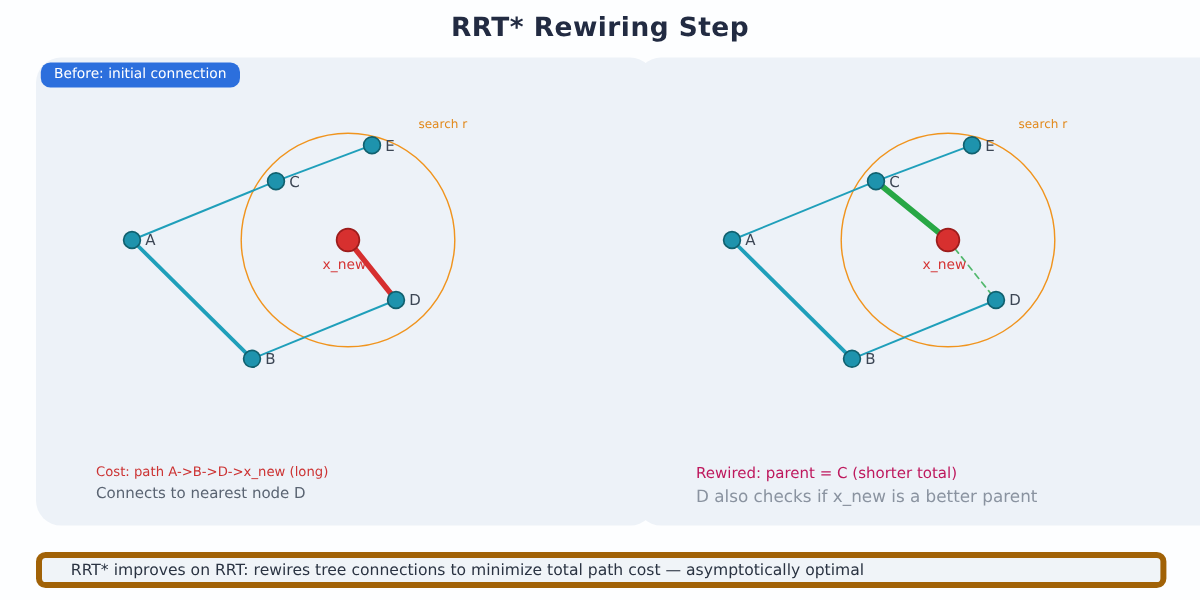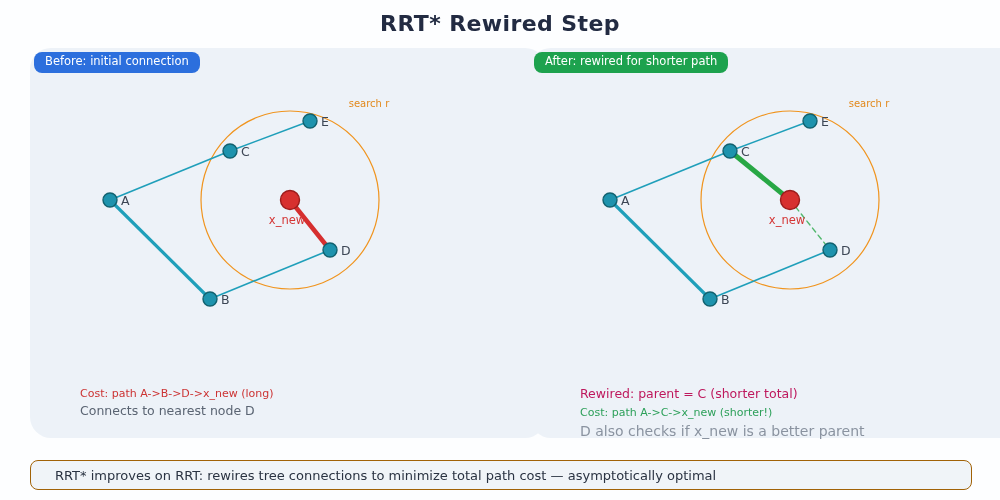--- a/index.html
+++ b/index.html
@@ -27,30 +27,30 @@
     padding:4px 11px 5px 11px;border-radius:8px;
     white-space:nowrap;
   }
   .notes{
     position:absolute;left:50px;top:340px;z-index:2;
     line-height:1;
   }
   .notes div{margin-bottom:6px;white-space:nowrap;}
   .footer-bar{
     position:absolute;left:30px;top:460px;width:942px;height:30px;
-    background:#f0f4f8;border:1px solid #a16207;border-radius:8px;
+    background:#f0f4f8;border:5px solid #a16207;border-radius:8px;
     box-sizing:border-box;display:flex;align-items:center;
     padding-left:24px;
     font-size:13px;color:#2a3342;
   }
 </style>
 </head>
 <body>
 
-<div class="page-title">RRT* Rewired Step</div>
+<div class="page-title">RRT* Rewiring Step</div>
 
 <div class="panel panel-before">
   <span class="badge" id="badge-0" style="background: rgb(44, 111, 221);">Before: initial connection</span>
   <svg id="graph-0" width="452" height="390" viewBox="0 0 452 390">
       <circle cx="260" cy="152" r="89" fill="none" stroke="#f0941e" stroke-width="1.2"></circle>
       <text x="339" y="59" fill="#e2891b" font-size="10" text-anchor="middle">search r</text>
       <line x1="80" y1="152" x2="200" y2="103" stroke="#1f9fba" stroke-width="1.6"></line>
       <line x1="200" y1="103" x2="280" y2="73" stroke="#1f9fba" stroke-width="1.6"></line>
       <line x1="80" y1="152" x2="180" y2="251" stroke="#1f9fba" stroke-width="3.2"></line>
       <line x1="180" y1="251" x2="300" y2="202" stroke="#1f9fba" stroke-width="1.6"></line>
@@ -68,21 +68,20 @@
       <circle cx="260" cy="152" r="9.5" fill="#d7302f" stroke="#9c1c1c" stroke-width="1.4"></circle>
       <text x="257" y="176" fill="#d43535" font-size="11.5" text-anchor="middle">x_new</text>
     </svg>
   <div class="notes" id="notes-0">
       <div style="color: rgb(204, 51, 51); font-size: 11px;">Cost: path A-&gt;B-&gt;D-&gt;x_new (long)</div>
       <div style="color: rgb(90, 100, 114); font-size: 12.5px;">Connects to nearest node D</div>
     </div>
 </div>
 
 <div class="panel panel-after">
-  <span class="badge" id="badge-1" style="background: rgb(29, 162, 78);">After: rewired for shorter path</span>
   <svg id="graph-1" width="452" height="390" viewBox="0 0 452 390">
       <circle cx="260" cy="152" r="89" fill="none" stroke="#f0941e" stroke-width="1.2"></circle>
       <text x="339" y="59" fill="#e2891b" font-size="10" text-anchor="middle">search r</text>
       <line x1="80" y1="152" x2="200" y2="103" stroke="#1f9fba" stroke-width="1.6"></line>
       <line x1="200" y1="103" x2="280" y2="73" stroke="#1f9fba" stroke-width="1.6"></line>
       <line x1="80" y1="152" x2="180" y2="251" stroke="#1f9fba" stroke-width="3.2"></line>
       <line x1="180" y1="251" x2="300" y2="202" stroke="#1f9fba" stroke-width="1.6"></line>
       <line x1="200" y1="103" x2="260" y2="152" stroke="#28a745" stroke-width="5" stroke-linecap="round"></line>
       <line x1="260" y1="152" x2="300" y2="202" stroke="#52b86d" stroke-width="1.4" stroke-linecap="round" stroke-dasharray="5,4"></line>
       <circle cx="80" cy="152" r="7" fill="#1e93ad" stroke="#11616f" stroke-width="1.4"></circle>
@@ -93,20 +92,19 @@
       <text x="211" y="107.5" fill="#3c4654" font-size="12.5">C</text>
       <circle cx="280" cy="73" r="7" fill="#1e93ad" stroke="#11616f" stroke-width="1.4"></circle>
       <text x="291" y="77.5" fill="#3c4654" font-size="12.5">E</text>
       <circle cx="300" cy="202" r="7" fill="#1e93ad" stroke="#11616f" stroke-width="1.4"></circle>
       <text x="311" y="206.5" fill="#3c4654" font-size="12.5">D</text>
       <circle cx="260" cy="152" r="9.5" fill="#d7302f" stroke="#9c1c1c" stroke-width="1.4"></circle>
       <text x="257" y="176" fill="#d43535" font-size="11.5" text-anchor="middle">x_new</text>
     </svg>
   <div class="notes" id="notes-1">
       <div style="color: #be185d; font-size: 12.5px;">Rewired: parent = C (shorter total)</div>
-      <div style="color: rgb(45, 160, 90); font-size: 11px;">Cost: path A-&gt;C-&gt;x_new (shorter!)</div>
       <div style="color: rgb(138, 147, 160); font-size: 14px;">D also checks if x_new is a better parent</div>
     </div>
 </div>
 
 <div class="footer-bar">
   <span>RRT* improves on RRT: rewires tree connections to minimize total path cost — asymptotically optimal</span>
 </div>
 
 </body></html>

